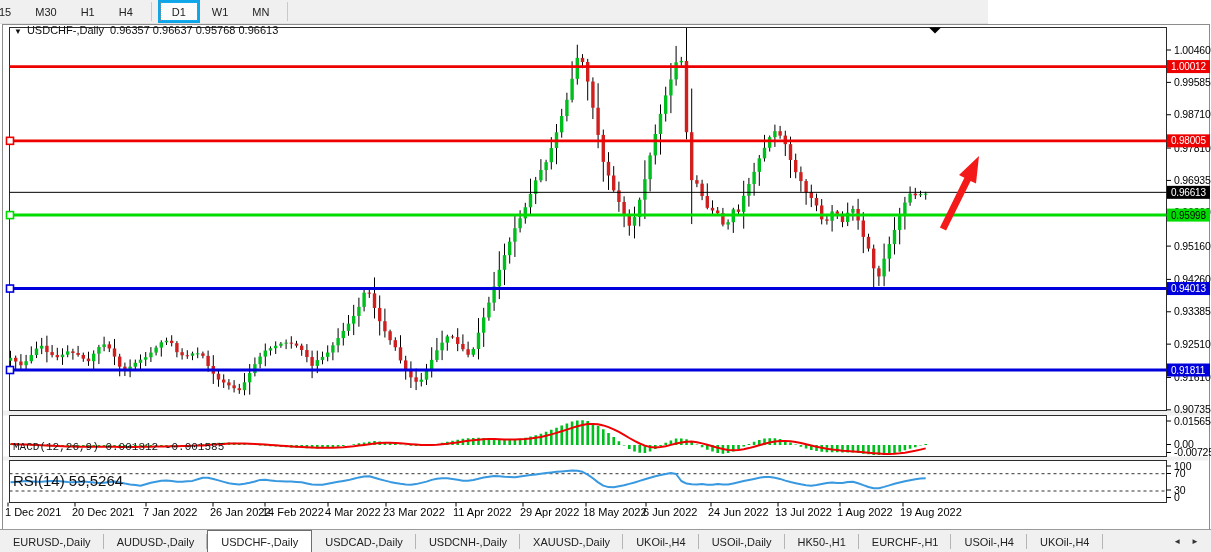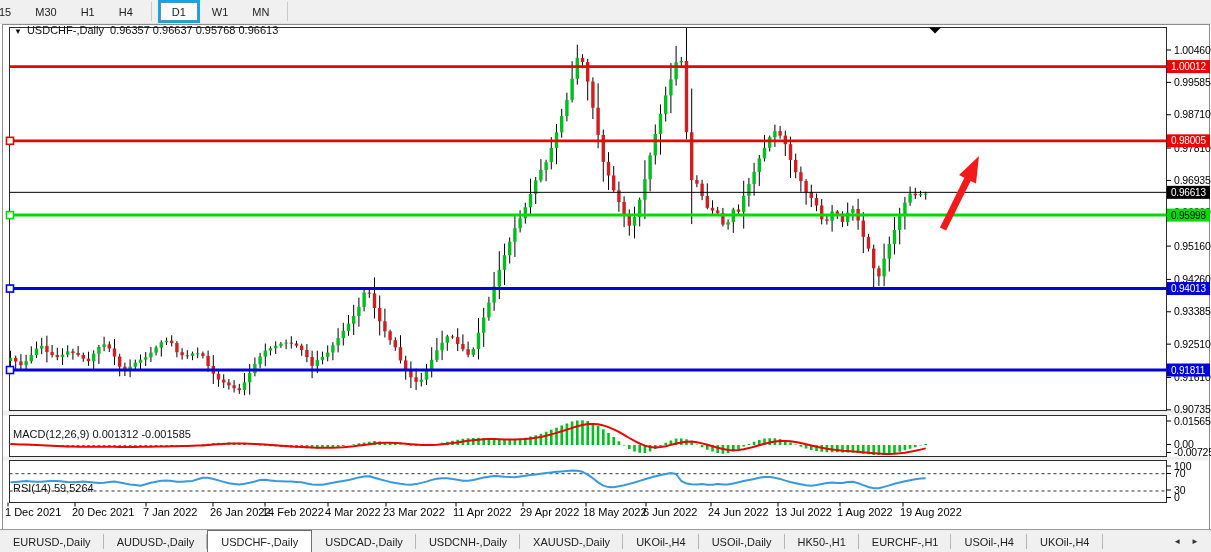--- a/index.html
+++ b/index.html
@@ -1,30 +1,30 @@
 <!DOCTYPE html>
 <html><head>
 <meta charset="utf-8">
 <style>
   html,body{margin:0;padding:0;width:1211px;height:552px;overflow:hidden;
     font-family:"Liberation Sans","DejaVu Sans",sans-serif;background:#fff;}
-  #toolbar{position:absolute;left:0;top:0;width:1211px;height:23px;background:#f0f0f0;
+  #toolbar{position:absolute;left:0;top:0;width:988px;height:23px;background:#f0f0f0;
     display:flex;align-items:stretch;font-size:11px;color:#222;border-bottom:1px solid #e2e2e2;}
   .tf-btn{display:flex;align-items:center;padding:0 11px;cursor:default;background:transparent;
     border:1px solid transparent;}
   .tf-btn.first{margin-left:-13px;}
   .tf-btn.active{background:#fbfbfb;border:3px solid #0ea5e9;outline:1px dotted #8a8a8a;outline-offset:-3px;}
   .tf-sep{width:1px;background:#c9c9c9;margin:2px 6px;}
   #window-frame{position:absolute;left:2px;top:24px;width:1206px;height:504px;
     border:1px solid #8c8c8c;background:#fff;}
   #chart-svg{position:absolute;left:0;top:0;}
   #chart-title{position:absolute;left:14px;top:24px;font-size:11px;color:#111;white-space:nowrap;}
   #chart-title .tri{font-size:8px;margin-right:5px;color:#111;}
-  #macd-label{position:absolute;left:13px;top:428px;font-size:11px;color:#111;white-space:nowrap;}
-  #rsi-label{position:absolute;left:13px;top:482px;font-size:11px;color:#111;white-space:nowrap;}
+  #macd-label{position:absolute;left:13px;top:441px;font-size:11px;color:#111;white-space:nowrap;font-family:Liberation Mono, monospace;}
+  #rsi-label{position:absolute;left:13px;top:472px;font-size:15px;color:#111;white-space:nowrap;}
   #tabbar{position:absolute;left:0;top:529px;width:1211px;height:23px;background:#f0f0f0;
     border-top:1px solid #9a9a9a;display:flex;align-items:stretch;font-size:11px;color:#222;}
   .tab{display:flex;align-items:center;padding:0 13px;position:relative;cursor:default;white-space:nowrap;}
   .tab:not(.active)::after{content:"";position:absolute;right:0;top:4px;bottom:4px;width:1px;background:#b5b5b5;}
   .tab.active{background:#fff;border:1px solid #6e6e6e;border-bottom:1px solid #fff;margin-top:0;z-index:2;}
   #tab-scroll{margin-left:auto;display:flex;align-items:center;gap:10px;padding:0 12px;font-size:8px;color:#333;}
 </style>
 </head>
 <body>
 

